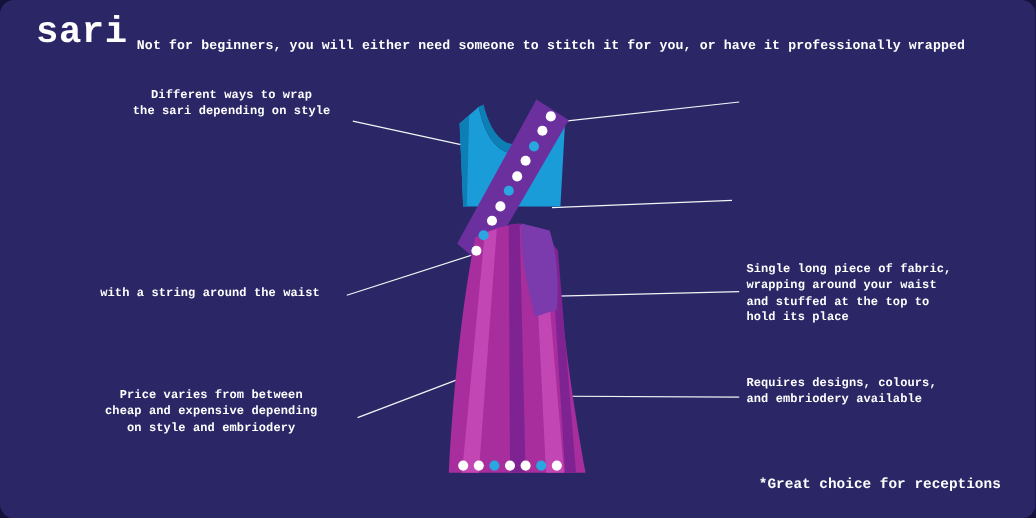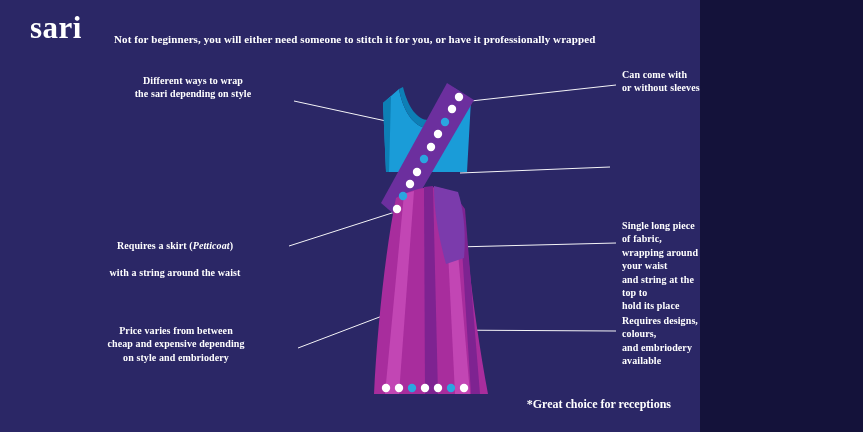--- a/index.html
+++ b/index.html
@@ -1,21 +1,21 @@
 <!DOCTYPE html>
 <html style="--background: #2b2766; --text: #ffffff; --line: #ffffff; --blouse-blue: #1a9cd8; --blouse-blue-dark: #0d7fb5; --sash-purple: #6c2f9e; --sash-purple-light: #7b3bac; --skirt-magenta: #a82d9d; --skirt-light: #c246b4; --skirt-dark: #7e2391; --dot-white: #ffffff; --dot-blue: #2aa6e0;"><head>
 <meta charset="utf-8">
 <style>
   * { margin:0; padding:0; box-sizing:border-box; }
   html,body { background:#14123a; }
   .canvas {
-    position:relative; width:700px; height:432px;
+    position:relative; width:863px; height:432px;
     background:var(--background,#2b2766);
-    font-family:Liberation Serif, serif;
-    color:var(--text,#fff); overflow:hidden;
+    font-family:Liberation Mono, monospace;
+    color:var(--text,#fff); overflow:hidden;border-radius:12px;
   }
   .art { position:absolute; left:0; top:0; width:863px; height:432px; }
   .logo {
     position:absolute; left:30px; top:10px;
     font-size:31px; font-weight:800; letter-spacing:.5px;
   }
   .tagline {
     position:absolute; left:114px; top:33px;
     font-size:11px; font-weight:600; letter-spacing:.1px;
   }
@@ -87,34 +87,31 @@
     </g>
   </svg>
 
   <div class="logo">sari</div>
   <div class="tagline">Not for beginners, you will either need someone to stitch it for you, or have it professionally wrapped</div>
 
   <div class="ann center" style="left:88px; top:74px; width:210px;">Different ways to wrap
 the sari depending on style</div>
 
   <div class="ann center" style="left:58px; top:226px; width:234px;">
-    <div><span>Requires a skirt (</span><em>Petticoat</em><span>)</span></div>
     <div>with a string around the waist</div>
   </div>
 
   <div class="ann center" style="left:56px; top:324px; width:240px;">Price varies from between
 cheap and expensive depending
 on style and embriodery</div>
 
-  <div class="ann" style="left:622px; top:68px;">Can come with
-or without sleeves</div>
 
 
   <div class="ann" style="left:622px; top:219px;">Single long piece of fabric,
 wrapping around your waist
-and string at the top to
+and stuffed at the top to
 hold its place</div>
 
   <div class="ann" style="left:622px; top:314px;">Requires designs, colours,
 and embriodery available</div>
 
   <div class="footnote">*Great choice for receptions</div>
 </div>
 
 </body></html>

